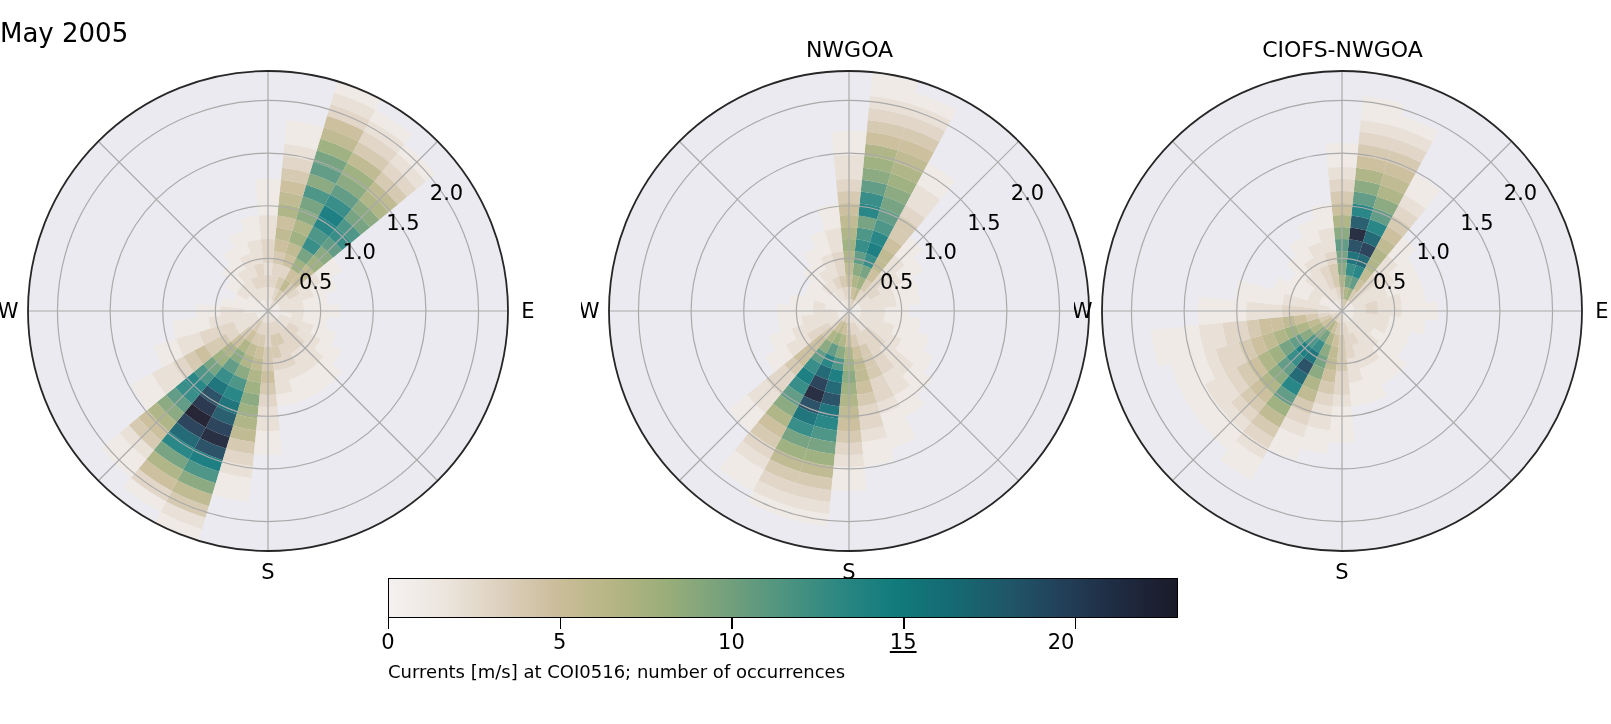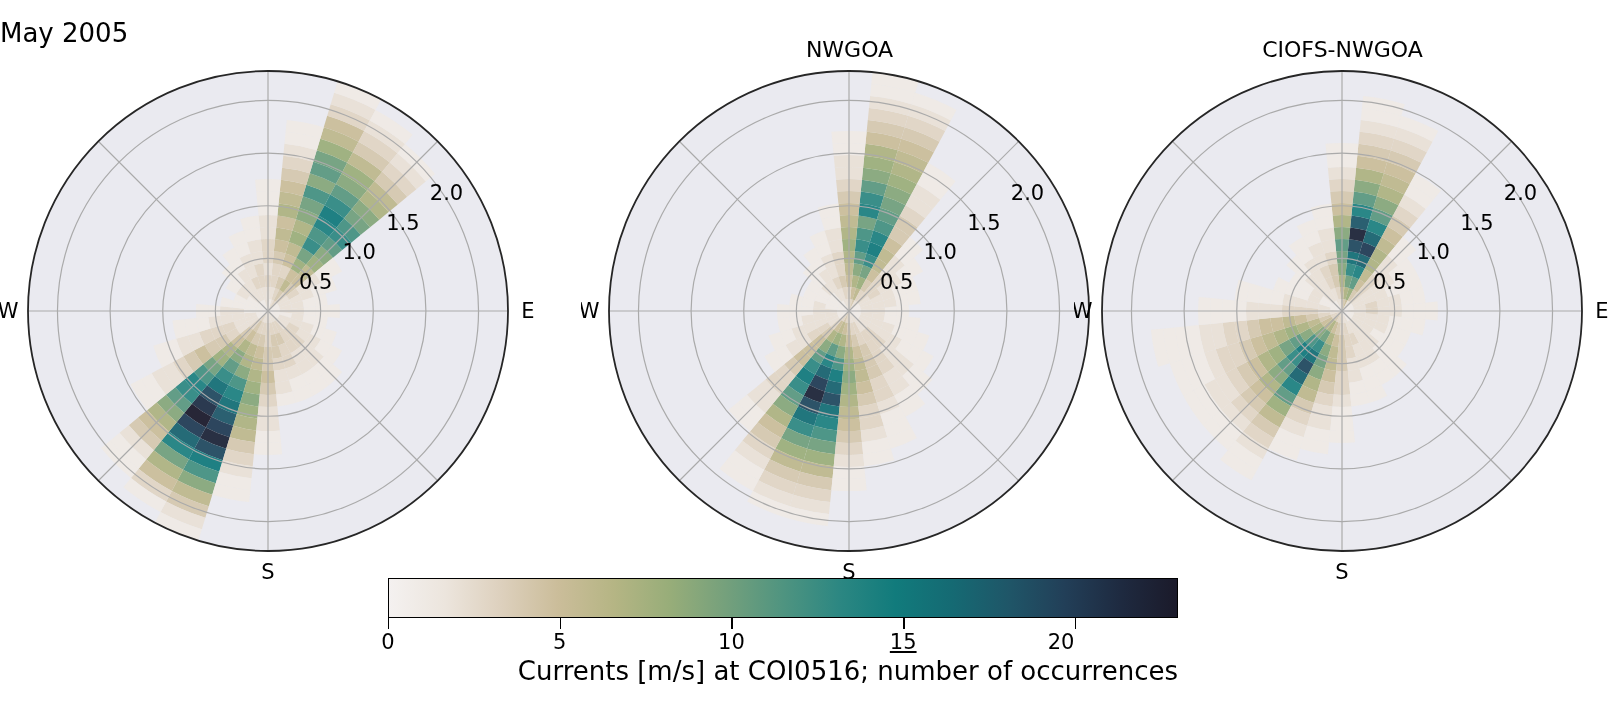--- a/index.html
+++ b/index.html
@@ -8,21 +8,21 @@
   .suptitle{position:absolute;left:0;top:16px;width:1611px;text-align:left;font-size:26px;line-height:34px;}
   .panel{position:absolute;top:36px;width:537px;height:545px;}
   .panel-title{position:absolute;left:0;top:0;width:537px;text-align:center;font-size:22px;line-height:28px;}
   .rose-wrap{position:absolute;left:0;top:28px;width:537px;height:517px;}
   .rose-svg{display:block;width:537px;height:517px;}
   .cbar-wrap{position:absolute;left:388px;top:578px;width:790px;height:146px;}
   .cbar{position:absolute;left:0;top:0;width:790px;height:40px;border:1.6px solid #000;box-sizing:border-box;}
   .cbar-ticks{position:absolute;left:0;top:40px;width:790px;height:12px;}
   .cbar-tick{position:absolute;top:0;width:1.4px;height:11px;background:#000;}
   .cbar-ticklabel{position:absolute;top:11px;font-size:21px;line-height:26px;transform:translateX(-50%);white-space:nowrap;}
-  .cbar-label{position:absolute;left:0;top:80px;width:790px;text-align:right;font-size:26px;line-height:27px;}
+  .cbar-label{position:absolute;left:0;top:80px;width:790px;text-align:left;font-size:18px;line-height:27px;}
   text{font-family:"DejaVu Sans","Liberation Sans",sans-serif;}
 </style>
 </head>
 <body>
 
 <div id="root">
 
   <div class="suptitle">May 2005</div>
 
   <div class="panel" id="panel-0" style="left:0px;">

